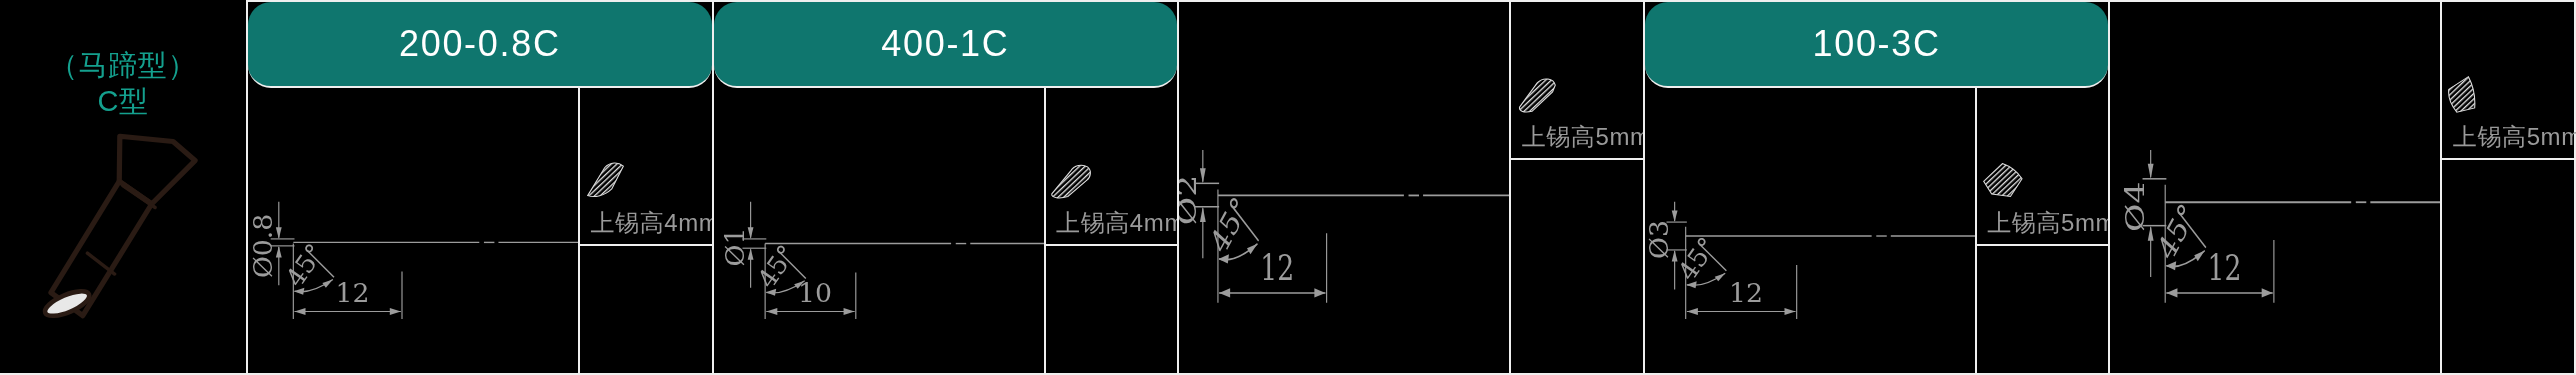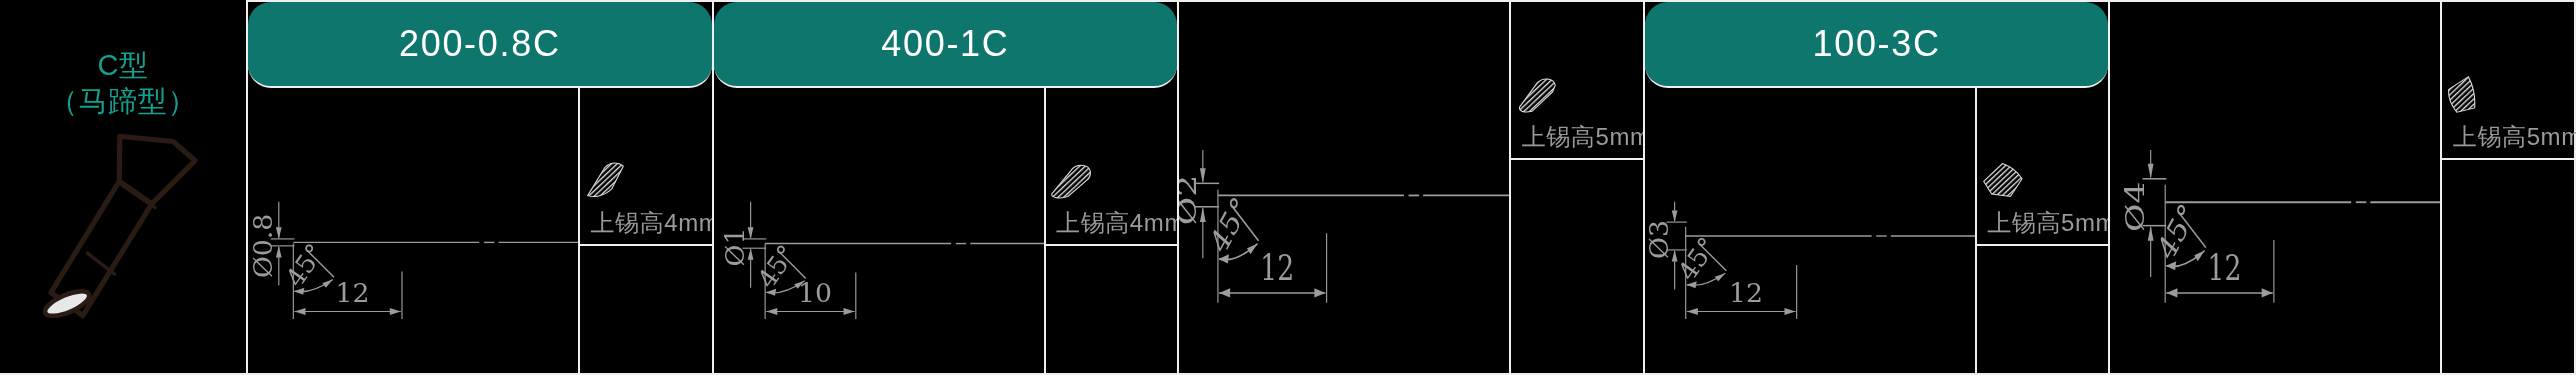--- a/index.html
+++ b/index.html
@@ -43,22 +43,22 @@
       <rect width="9" height="9" fill="#000"></rect>
       <line x1="1.5" y1="0" x2="1.5" y2="9" stroke="#e2e2e2" stroke-width="3.2"></line>
     </pattern>
   </defs>
 </svg>
 
 <div id="stage">
 
   <aside id="left-panel">
     <div id="type-title">
+      <div>（马蹄型）</div>
       <div>C型</div>
-      <div>（马蹄型）</div>
     </div>
     <svg id="tip-art" viewBox="0 0 425 647">
       <g stroke="#2a1b14" stroke-width="9" fill="#000" stroke-linejoin="round" stroke-linecap="round">
         <path d="M207,235 L299,244 L337,277 L262,352 L206,313 Z"></path>
         <path d="M206,313 L262,352 L143,545 L88,505 Z"></path>
         <line x1="212" y1="320" x2="268" y2="358" stroke-width="6"></line>
         <line x1="151" y1="437" x2="198" y2="473" stroke-width="6"></line>
         <ellipse cx="116" cy="524" rx="41" ry="15" transform="rotate(-23 116 524)" fill="#e8e8e8" stroke-width="8"></ellipse>
       </g>
     </svg>

